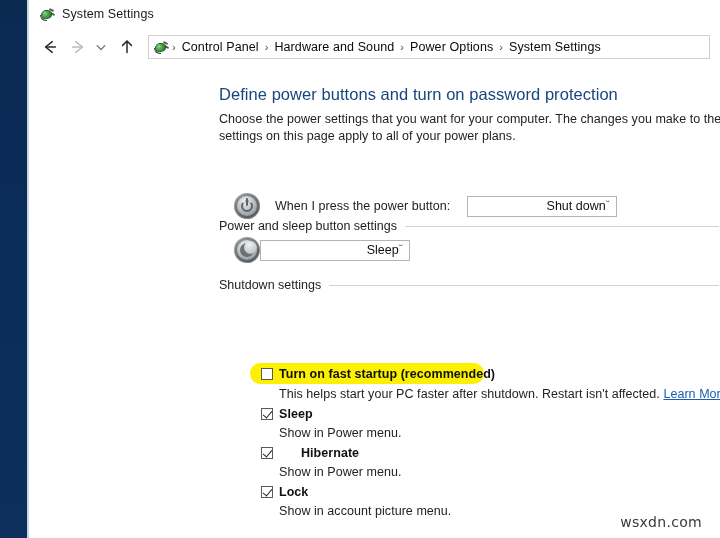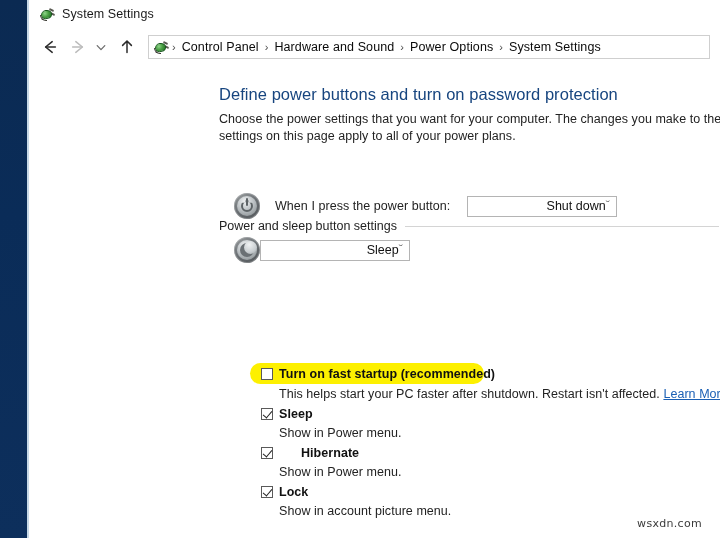--- a/index.html
+++ b/index.html
@@ -382,21 +382,21 @@
     background: #fdf000;
     border-radius: 11px;
     z-index: 0;
   }
   .fast-startup-row { z-index: 2; }
 
   .watermark {
     position: absolute;
     right: 18px;
     bottom: 8px;
-    font-size: 11px;
+    font-size: 14px;
     color: #3a3a3a;
     font-family: "DejaVu Sans", sans-serif;
     letter-spacing: 0.3px;
   }
 </style>
 </head>
 <body>
 
 <div id="screen">
 
@@ -489,20 +489,24 @@
         <span class="glyph-btn">
           <span class="glyph-inner"></span>
           <span class="sleep-moon"></span>
         </span>
         <div class="dropdown">
           <span>Sleep</span>
           <span class="dd-arrow">ˇ</span>
         </div>
       </div>
 
+      <div class="group-head group-shutdown">
+        <span class="gh-label">Shutdown settings</span>
+        <span class="gh-rule"></span>
+      </div>
 
       <div class="highlight-marker"></div>
 
       <div class="chk-row fast-startup-row" style="left:232px; top:301px;">
         <span class="chkbox"></span>
         <span class="chk-label">Turn on fast startup (recommended)</span>
       </div>
       <div class="chk-sub" style="left:250px; top:321px;">
         <span>This helps start your PC faster after shutdown. Restart isn't affected. </span><a class="learn-link" href="#">Learn More</a>
       </div>

